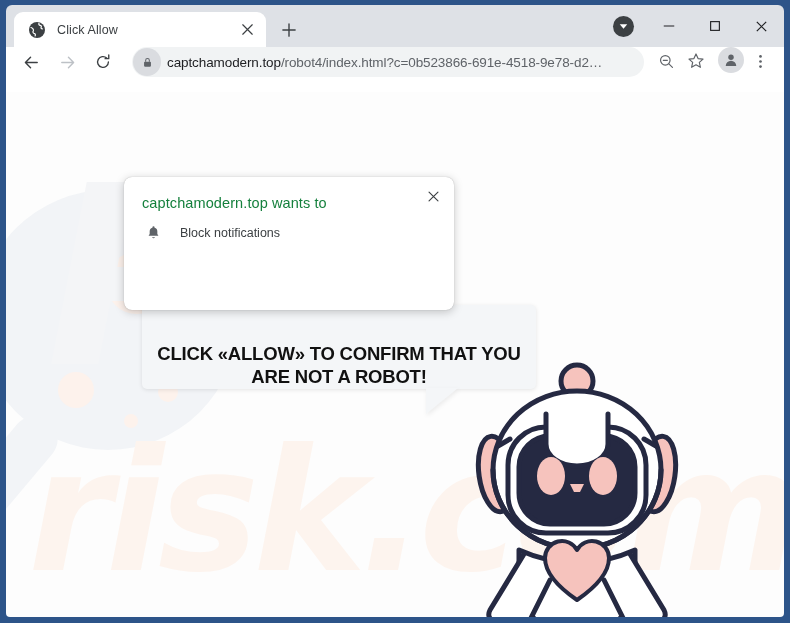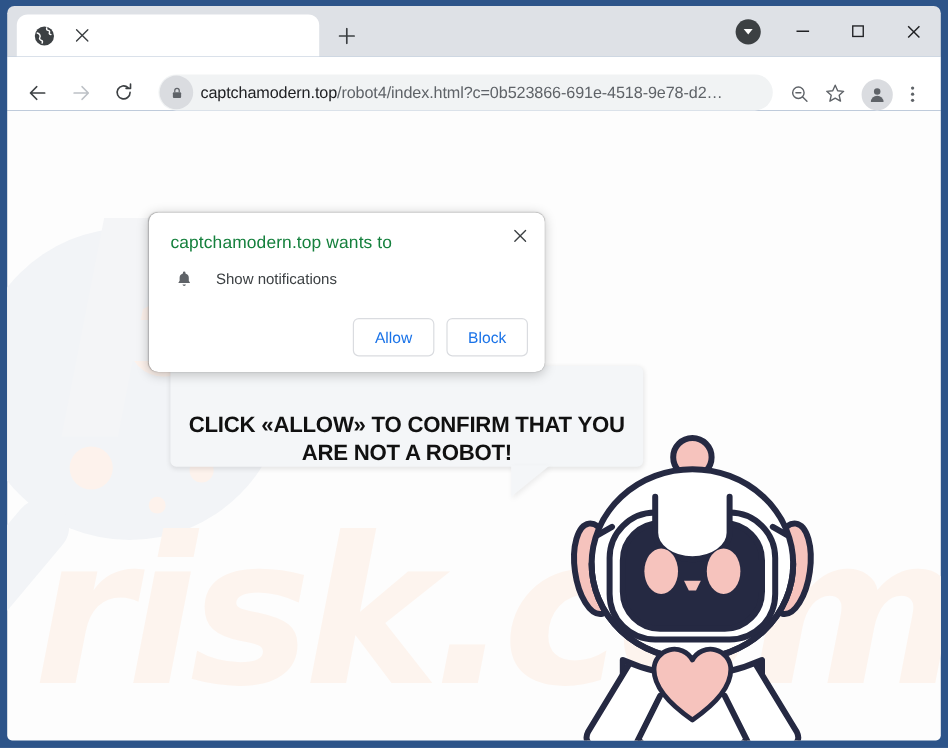--- a/index.html
+++ b/index.html
@@ -55,21 +55,21 @@
   .dl-badge {
     width: 21px; height: 21px; border-radius: 50%;
     background: #3c4043;
     display: flex; align-items: center; justify-content: center;
     margin-right: 12px;
   }
   
   .toolbar {
     position: absolute; left: 6px; top: 47px; right: 6px; height: 45px;
     background: #ffffff;
-    display: flex; align-items: flex-end;
+    display: flex; align-items: flex-start;
     padding: 0 10px 0 10px;
   }
   .nav-btn {
     width: 30px; height: 30px; flex: 0 0 30px;
     display: flex; align-items: center; justify-content: center;
     border-radius: 50%; margin-right: 6px;
   }
   .omnibox {
     flex: 1 1 auto; height: 30px;
     background: #f1f3f4;
@@ -215,20 +215,21 @@
 
   <div class="tabstrip">
 
     <div class="tab">
       <span class="favicon">
         <svg viewBox="0 0 18 18" width="18" height="18">
           <circle cx="9" cy="9" r="8" fill="#3c4043"></circle>
           <path d="M3 6.5c2 .6 3 2.4 2.2 3.6-.7 1 .2 2.4 1.4 2.6.9.2 1 1.3.5 2.2M11 2.2c-.6 1 .2 2 1.1 2.1.9.1 1.6 1 1.1 1.8-.5.8.2 1.8 1.2 1.7" fill="none" stroke="#ffffff" stroke-width="1.2" stroke-linecap="round"></path>
         </svg>
       </span>
+      <span class="tab-title">Click Allow</span>
       <span class="tab-close">
         <svg viewBox="0 0 14 14" width="11" height="11">
           <path d="M1 1 L13 13 M13 1 L1 13" stroke="#3c4043" stroke-width="1.5" stroke-linecap="round"></path>
         </svg>
       </span>
     </div>
 
     <div class="newtab">
       <svg viewBox="0 0 16 16" width="14" height="14">
         <path d="M8 1 V15 M1 8 H15" stroke="#3c4043" stroke-width="1.6" stroke-linecap="round"></path>
@@ -377,22 +378,18 @@
         </svg>
       </span>
       <div class="perm-title">captchamodern.top wants to</div>
       <div class="perm-row">
         <span class="perm-bell">
           <svg viewBox="0 0 18 18" width="15" height="15">
             <path d="M9 1.6 a1.3 1.3 0 0 1 1.3 1.3 v.5 a4.6 4.6 0 0 1 3.3 4.4 v3 l1.3 2.2 H3.1 L4.4 10.8 v-3 a4.6 4.6 0 0 1 3.3 -4.4 v-.5 A1.3 1.3 0 0 1 9 1.6 Z" fill="#5f6368"></path>
             <path d="M7.2 14.6 a1.9 1.9 0 0 0 3.6 0 Z" fill="#5f6368"></path>
           </svg>
         </span>
-        <span class="perm-row-label">Show notifications</span>
-      </div>
-      <div class="perm-actions">
-        <button class="perm-btn">Allow</button>
-        <button class="perm-btn">Block</button>
+        <span class="perm-row-label">Block notifications</span>
       </div>
     </div>
 
   </div>
 </div>
 
 </body></html>

